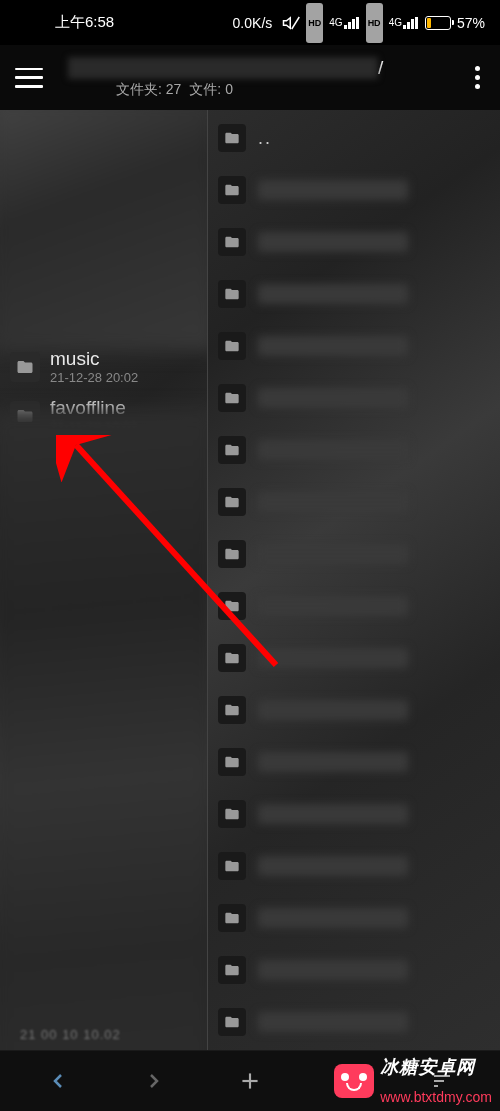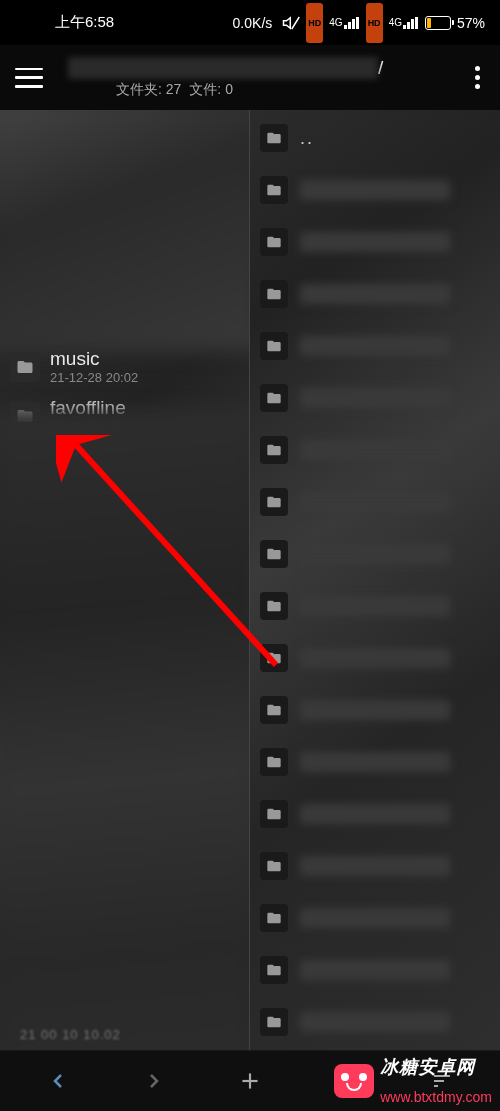--- a/index.html
+++ b/index.html
@@ -28,21 +28,21 @@
       flex: 1;
       display: flex;
       justify-content: flex-end;
       align-items: center;
       gap: 6px;
       font-size: 14px;
     }
     .status-right .speed { margin-right: 4px; }
     .status-icon { display: inline-flex; align-items: center; }
     .hd-badge {
-      background: #c2410c;
+      background: #a3a3a3;
       color: #000;
       border-radius: 3px;
       padding: 15px 2px;
       font-size: 9px;
       font-weight: bold;
     }
     .signal-group { display: flex; align-items: center; gap: 1px; }
     .signal-label { font-size: 10px; }
     .battery-box {
       width: 26px;
@@ -132,21 +132,21 @@
       border-radius: 50%;
     }
     
     
     .main-content {
       display: flex;
       height: 940px;
       background: linear-gradient(145deg, #333 0%, #222 30%, #3a3a3a 50%, #252525 70%, #2e2e2e 100%);
     }
     .left-panel {
-      width: 250px;
+      width: 208px;
       position: relative;
       border-right: 1px solid #444;
       overflow: hidden;
     }
     .right-panel {
       flex: 1;
       padding: 8px 6px;
       overflow: hidden;
     }
     

